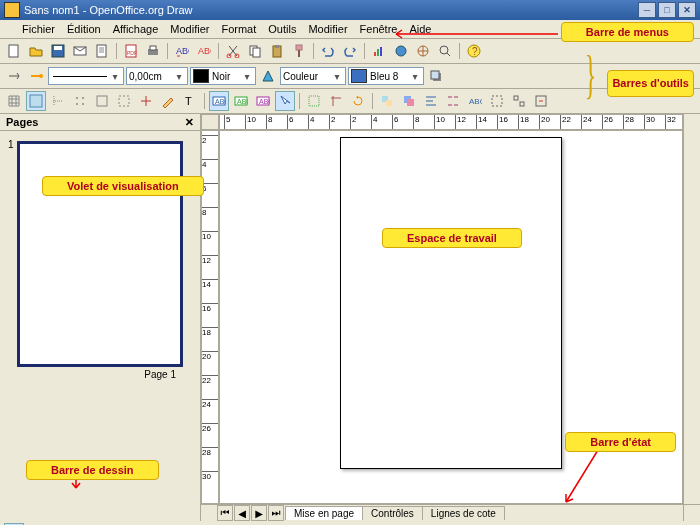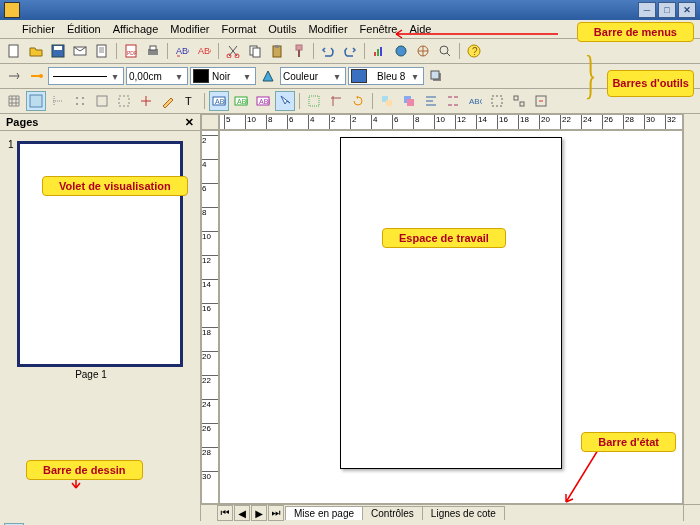--- a/index.html
+++ b/index.html
@@ -16,47 +16,48 @@
 .combo{height:16px;border:1px solid #7f9db9;background:#fff;display:flex;align-items:center;padding:0 2px;font-size:10px}
 .combo .dd{width:12px;text-align:center;color:#555}
 .swatch{width:14px;height:12px;border:1px solid #333}
 .body{display:flex;height:407px}
 .pages{width:200px;background:#ece9d8;border-right:1px solid #aca899;display:flex;flex-direction:column}
 .pages-hdr{height:16px;display:flex;align-items:center;padding:0 6px;border-bottom:1px solid #aca899;font-weight:bold}
 .pages-hdr .x{margin-left:auto}
 .thumb-area{flex:1;padding:6px;overflow:auto;position:relative}
 .thumb{width:160px;height:220px;background:#fff;border:3px solid #1a2a6a;margin:4px auto 2px;position:relative}
 .thumb-num{position:absolute;left:8px;top:8px;font-size:10px}
-.thumb-cap{text-align:center;padding-right:18px;font-size:10px;margin-top:2px}
+.thumb-cap{text-align:right;padding-right:18px;font-size:10px;margin-top:2px}
 .work{flex:1;display:flex;flex-direction:column;background:#ece9d8}
 .rulerrow{display:flex;height:16px}
 .rcorner{width:16px;background:#ece9d8;border:1px solid #aca899}
 .hruler{flex:1;background:#fff;border:1px solid #aca899;position:relative;overflow:hidden;font-size:8px}
 .hruler .tick{position:absolute;top:0;height:100%;border-left:1px solid #666;padding-left:1px}
 .canvaswrap{flex:1;display:flex}
 .vruler{width:16px;background:#fff;border:1px solid #aca899;position:relative;overflow:hidden;font-size:8px}
 .vruler .tick{position:absolute;left:0;width:100%;border-top:1px solid #666;padding-top:0}
 .canvas{flex:1;background:#fff;position:relative;overflow:auto;border:1px solid #aca899}
 .page{position:absolute;left:120px;top:6px;width:220px;height:330px;border:1px solid #000;box-shadow:2px 2px 3px rgba(0,0,0,.3);background:#fff}
 .scrollrow{height:16px;display:flex;background:#ece9d8;border-top:1px solid #aca899}
 .tabstrip{flex:1;display:flex;align-items:center;background:#ece9d8;font-size:10px}
 .tabbtn{width:14px;height:14px;border:1px solid #aca899;background:#ece9d8;display:flex;align-items:center;justify-content:center;margin-right:1px}
 .tab{padding:1px 8px;background:#fff;border:1px solid #aca899;border-bottom:none;margin-right:-1px}
 .tab.inactive{background:#ece9d8}
 .vscroll{width:16px;background:#ece9d8;border-left:1px solid #aca899}
-.annot{position:absolute;background:#ffe935;border:1px solid #d4a700;border-radius:4px;padding:3px 16px;font-weight:bold;color:#b00020;font-size:11px;z-index:50;font-family:Verdana,sans-serif}
+.annot{position:absolute;background:#ffe935;border:1px solid #d4a700;border-radius:4px;padding:3px 24px;font-weight:bold;color:#b00020;font-size:11px;z-index:50;font-family:Verdana,sans-serif}
 .arrow-red{position:absolute;z-index:49}
 .brace{position:absolute;right:98px;top:46px;font-size:48px;color:#d4a700;z-index:48;font-family:serif;transform:scaleX(.5) scaleY(1.1)}
 svg{display:block}
 </style>
 </head>
 <body>
 
 <div class="titlebar">
   <div class="icon"></div>
+  <span>Sans nom1 - OpenOffice.org Draw</span>
   <div class="spacer"></div>
   <div class="winbtn">─</div>
   <div class="winbtn">□</div>
   <div class="winbtn">✕</div>
 </div>
 
 <div class="menubar">
   <span>Fichier</span>
   <span>Édition</span>
   <span>Affichage</span>
@@ -223,21 +224,21 @@
       <svg width="14" height="14">
         <path d="M2 12L7 2l5 10z" fill="#4ad" stroke="#256"></path>
       </svg>
     </div>
   <div class="combo" style="width:60px">
       <span style="flex:1">Couleur</span>
       <span class="dd">▾</span>
     </div>
   <div class="combo" style="width:70px">
       <div class="swatch" style="background:#3b6fbf"></div>
-      <span style="flex:1;margin-left:10px">Bleu 8</span>
+      <span style="flex:1;margin-left:3px">Bleu 8</span>
       <span class="dd">▾</span>
     </div>
   <div class="tbtn">
       <svg width="14" height="14">
         <rect x="4" y="4" width="8" height="8" fill="#888"></rect>
         <rect x="2" y="2" width="8" height="8" fill="#cde" stroke="#555"></rect>
       </svg>
     </div>
 </div>
 

